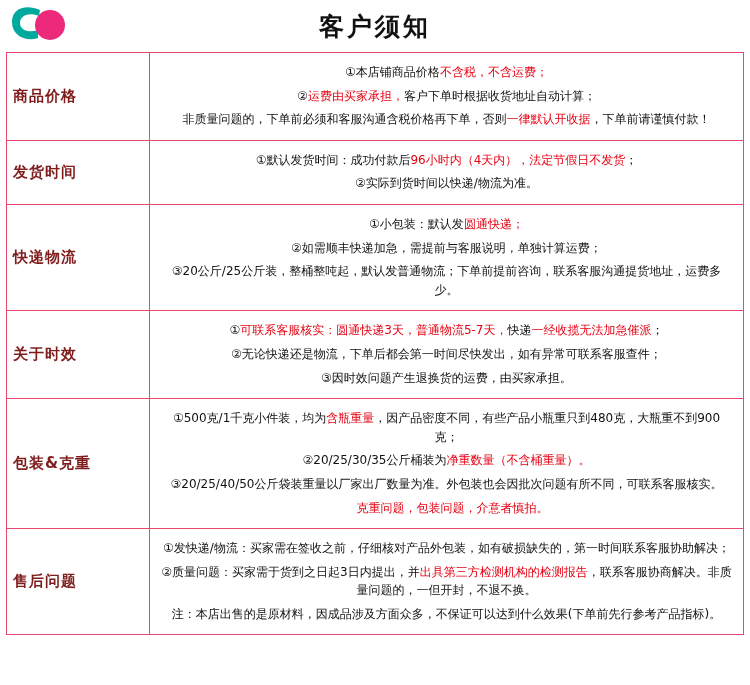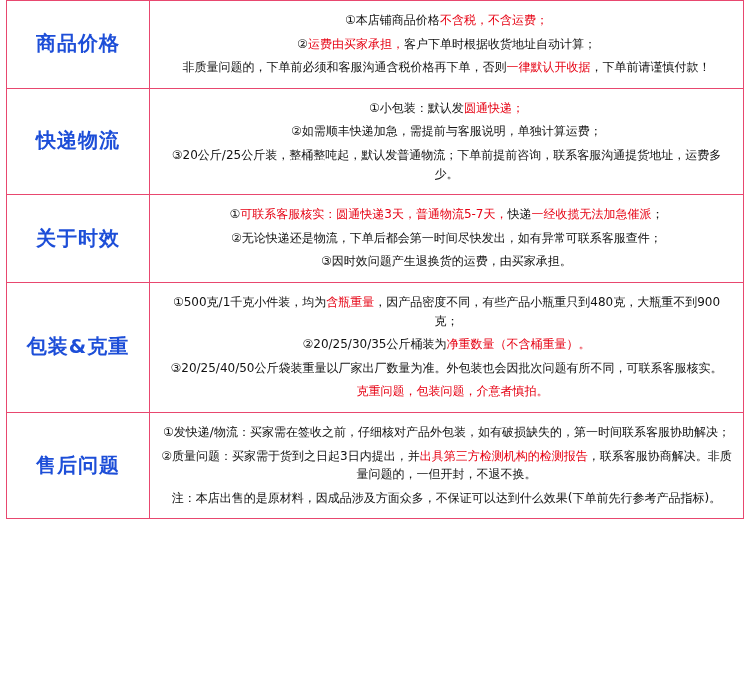--- a/index.html
+++ b/index.html
@@ -49,25 +49,24 @@
     border-collapse: collapse;
     table-layout: fixed;
   }
   table.notice td {
     border: 1px solid #e8476f;
     vertical-align: middle;
     padding: 5px 6px 6px 6px;
   }
   td.label {
     width: 130px;
-    text-align: center;
     font-weight: bold;
-    font-size: 20px;
+    font-size: 15px;
     letter-spacing: 1px;
-    color: #1d4ed8;
+    color: #7f1d1d;
     line-height: 1.35;
   }
   td.content {
     font-size: 12px;
     line-height: 1.55;
     color: #1a1a1a;
     text-align: left;
   }
   td.content p {
     margin: 5px;
@@ -81,29 +80,46 @@
     color: #111;
   }
   
   ::-webkit-scrollbar { width: 0; height: 0; }
 </style>
 </head>
 <body>
 
 <div class="page">
 
+  <div class="header">
+    <span class="logo">
+      <svg width="72" height="46" viewBox="0 0 72 46" xmlns="http://www.w3.org/2000/svg">
+        <path d="M34 8 C20 2, 6 6, 6 20 C6 34, 20 40, 32 36 L32 28 C24 31, 14 29, 14 21 C14 13, 24 10, 33 14 Z" fill="#00a99d"></path>
+        <circle cx="44" cy="23" r="15" fill="#ec297b"></circle>
+        <path d="M44 8 A15 15 0 0 0 44 38 A11 11 0 0 1 44 8 Z" fill="#c2185b" opacity="0.55"></path>
+      </svg>
+    </span>
+    <span class="title">客户须知</span>
+  </div>
 
   <table class="notice">
     <tbody>
         <tr>
           <td class="label">商品价格</td>
           <td class="content">
             <p><span class="bk">①本店铺商品价格</span><span class="red">不含税，不含运费；</span></p>
             <p><span class="bk">②</span><span class="red">运费由买家承担，</span><span class="bk">客户下单时根据收货地址自动计算；</span></p>
             <p><span class="bk">非质量问题的，下单前必须和客服沟通含税价格再下单，否则</span><span class="red">一律默认开收据</span><span class="bk">，下单前请谨慎付款！</span></p>
+          </td>
+        </tr>
+        <tr>
+          <td class="label">发货时间</td>
+          <td class="content">
+            <p><span class="bk">①默认发货时间：成功付款后</span><span class="red">96小时内（4天内），法定节假日不发货</span><span class="bk">；</span></p>
+            <p><span class="bk">②实际到货时间以快递/物流为准。</span></p>
           </td>
         </tr>
         <tr>
           <td class="label">快递物流</td>
           <td class="content">
             <p><span class="bk">①小包装：默认发</span><span class="red">圆通快递；</span></p>
             <p><span class="bk">②如需顺丰快递加急，需提前与客服说明，单独计算运费；</span></p>
             <p><span class="bk">③20公斤/25公斤装，整桶整吨起，默认发普通物流；下单前提前咨询，联系客服沟通提货地址，运费多少。</span></p>
           </td>
         </tr>

